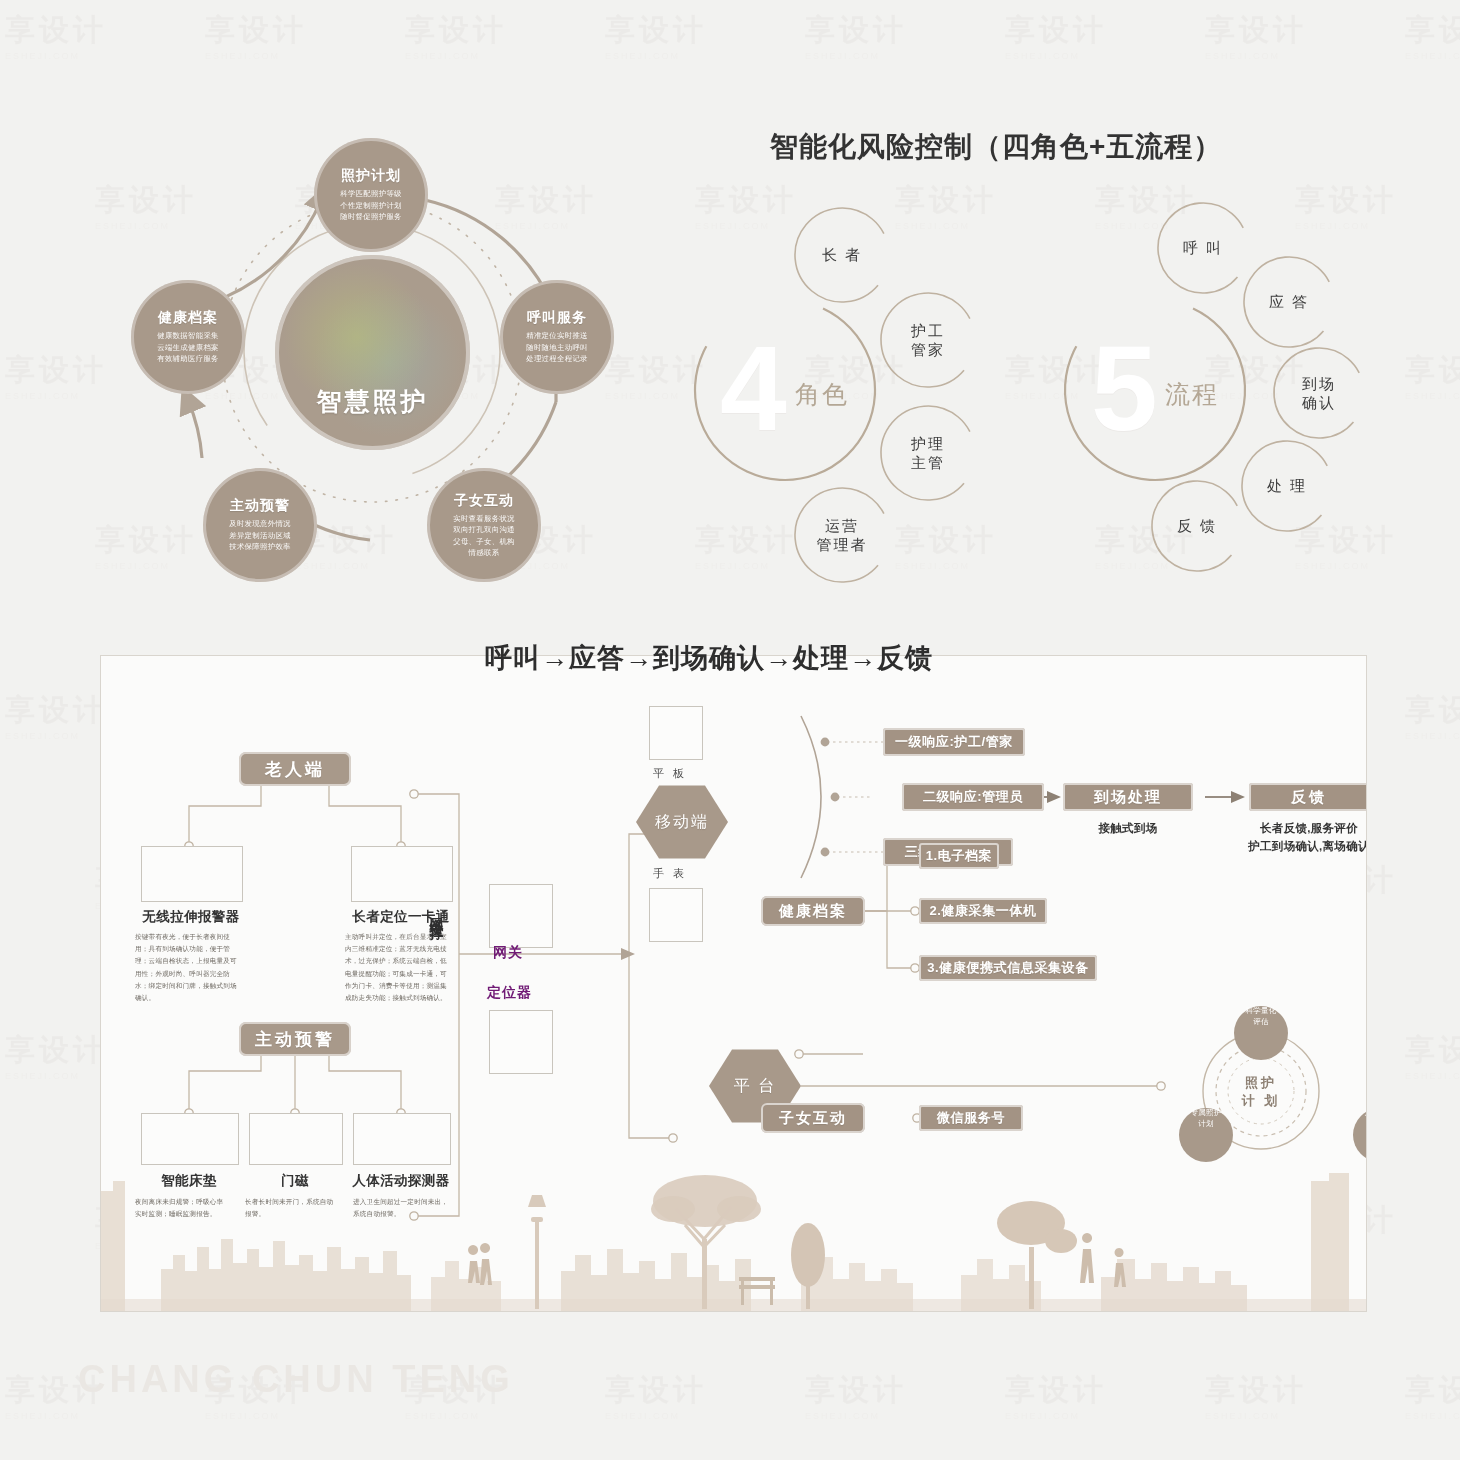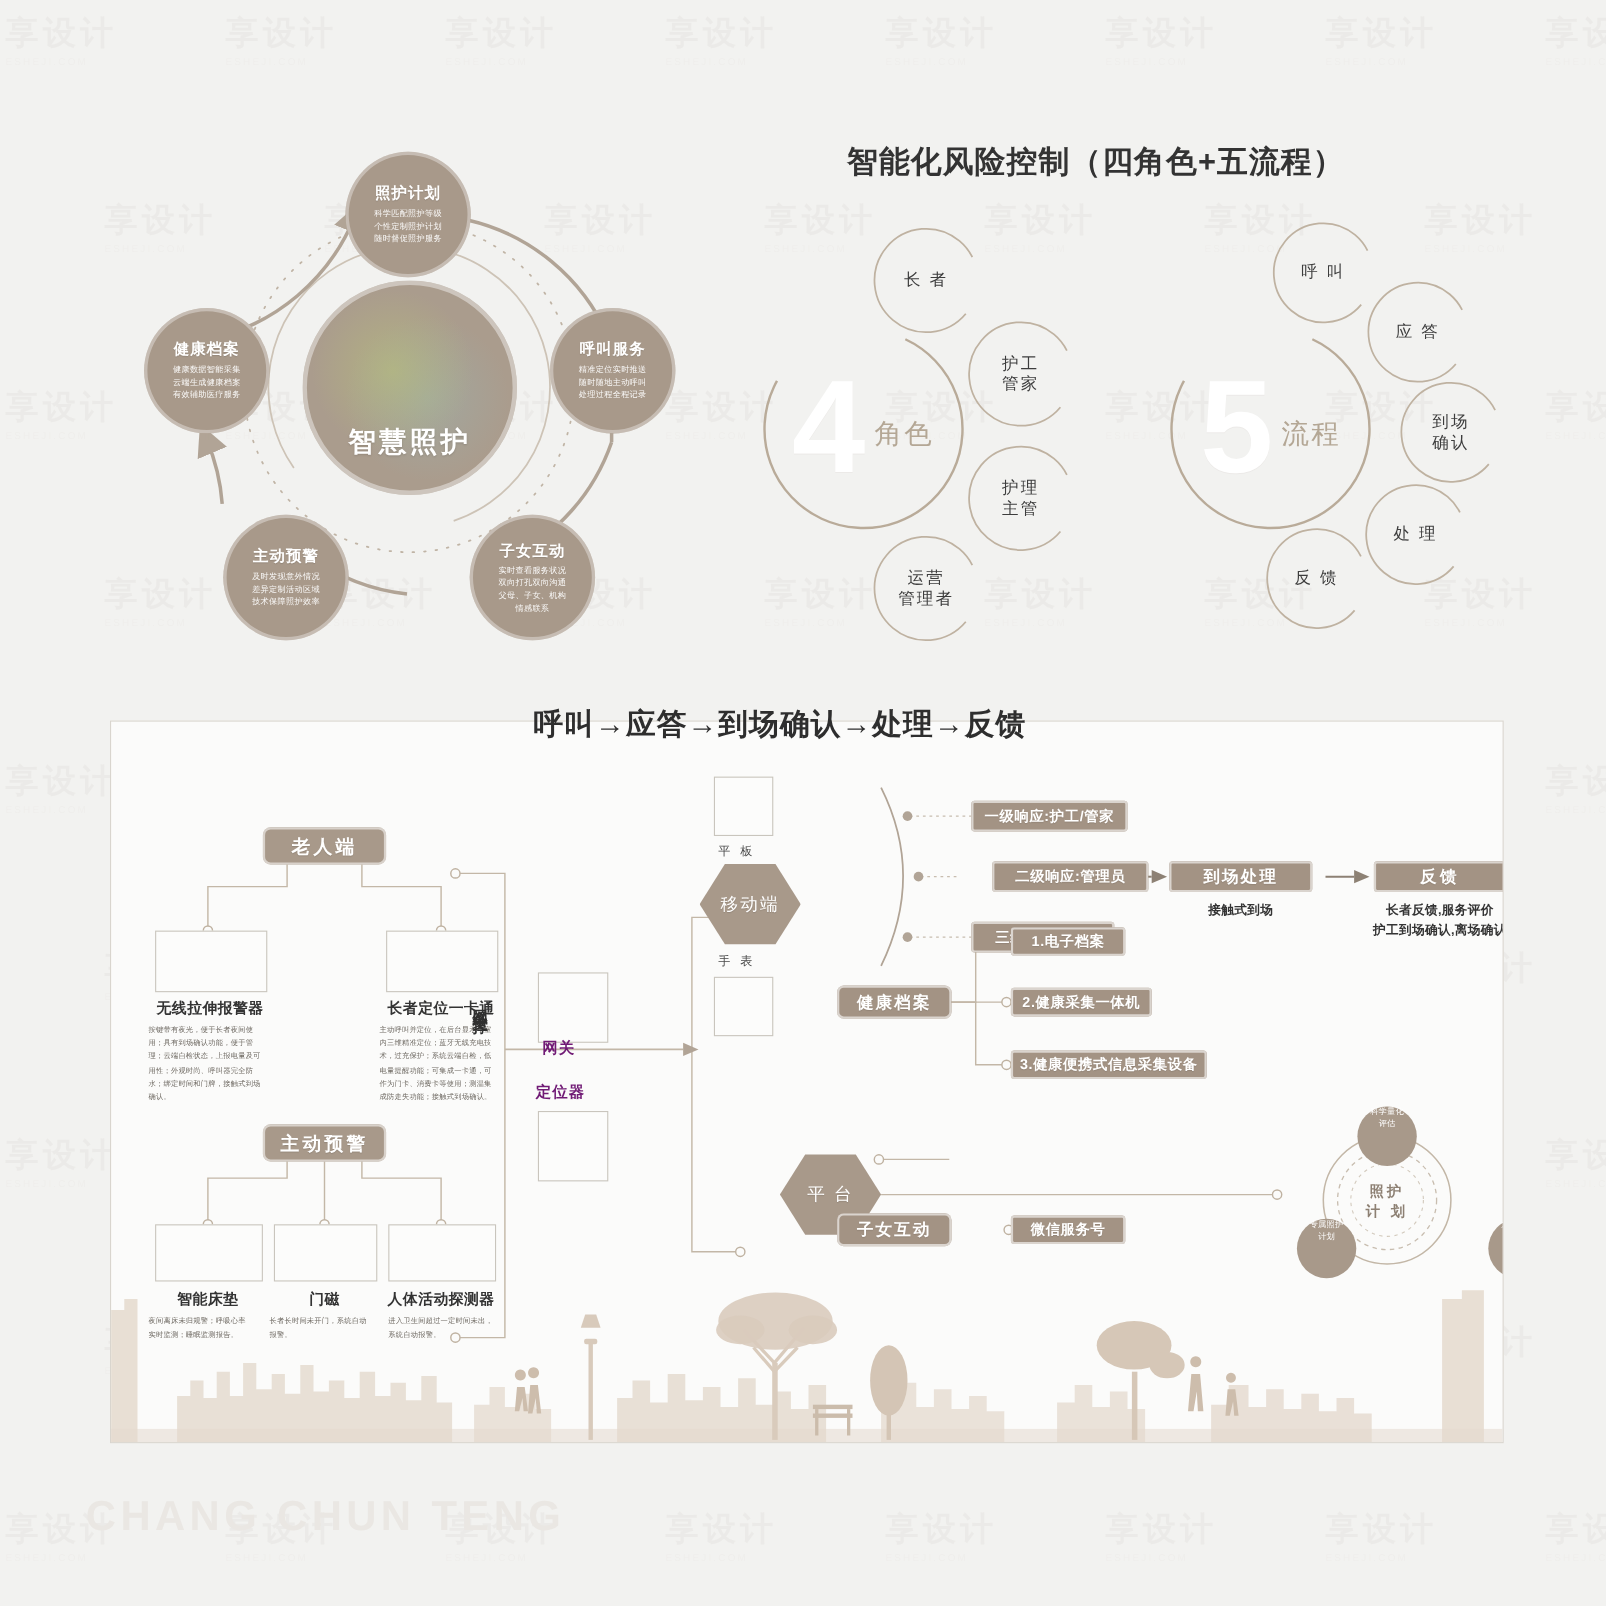--- a/index.html
+++ b/index.html
@@ -512,21 +512,21 @@
     <div class="note" style="left:1118px;top:164px;width:180px;white-space:pre-line;">长者反馈,服务评价
 护工到场确认,离场确认</div>
 
     <div class="hexa" style="left:608px;top:392px;width:92px;height:76px;font-size:16px;">
       <span>平 台</span>
     </div>
 
     <div class="pillbox" style="left:660px;top:240px;width:104px;height:30px;font-size:15px;letter-spacing:2px;border-radius:6px;">
       <span>健康档案</span>
     </div>
-    <div class="pillbox" style="left:818px;top:187px;width:104px;height:26px;">
+    <div class="pillbox" style="left:818px;top:187px;width:80px;height:26px;">
       <span>1.电子档案</span>
     </div>
     <div class="pillbox" style="left:818px;top:242px;width:128px;height:26px;">
       <span>2.健康采集一体机</span>
     </div>
     <div class="pillbox" style="left:818px;top:299px;width:178px;height:26px;">
       <span>3.健康便携式信息采集设备</span>
     </div>
 
     <div class="pillbox" style="left:660px;top:447px;width:104px;height:30px;font-size:15px;letter-spacing:2px;border-radius:6px;">

